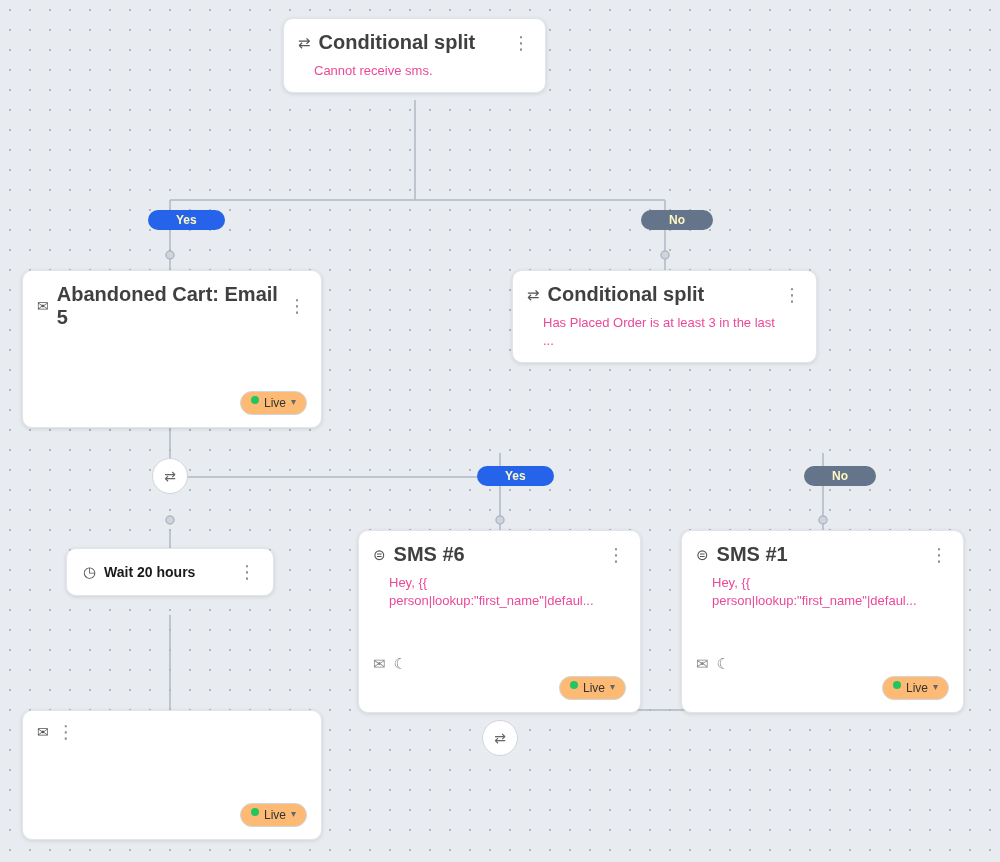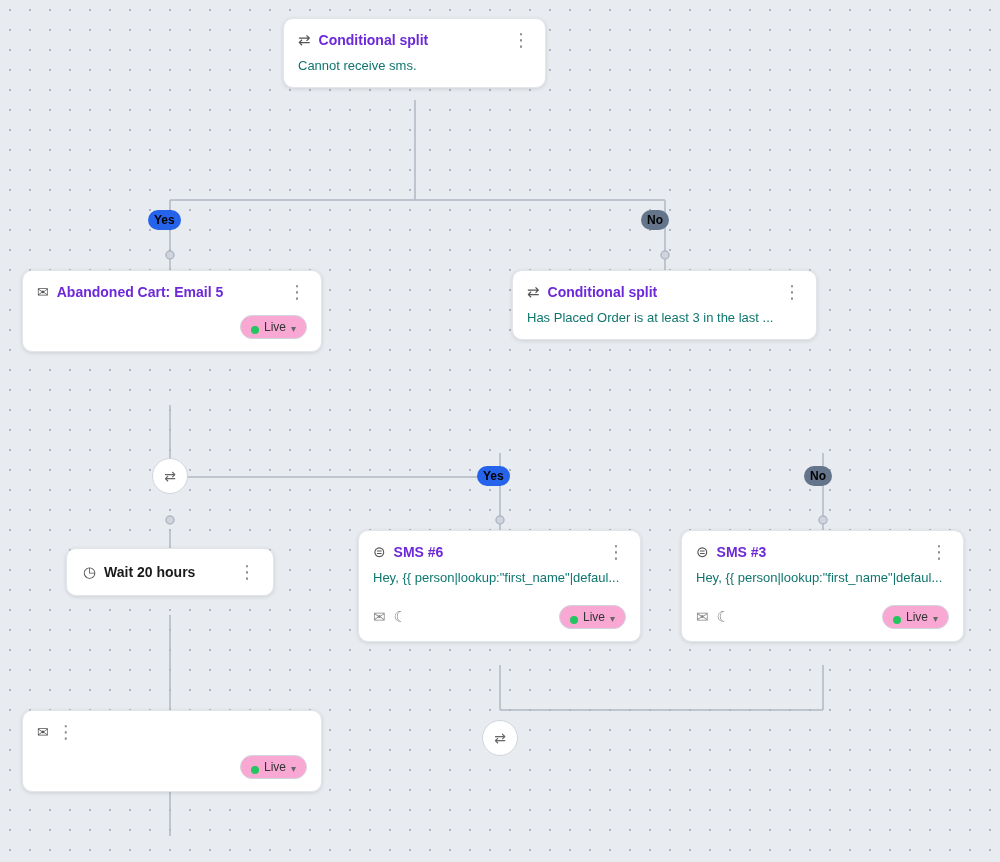--- a/index.html
+++ b/index.html
@@ -30,38 +30,38 @@
     }
 
     .card-header {
       display: flex;
       align-items: center;
       padding: 12px 14px 8px;
       gap: 8px;
     }
 
     .card-title {
-      font-size: 14px;
+      font-size: 20px;
       font-weight: 600;
-      color: #6d28d9;
+      color: #404040;
       flex: 1;
     }
 
     .card-menu {
       color: #888;
       font-size: 18px;
       cursor: pointer;
       line-height: 1;
       letter-spacing: 1px;
     }
 
     .card-body {
-      padding: 0 14px 12px;
+      padding: 0 30px 12px;
       font-size: 13px;
-      color: #0f766e;
+      color: #ec4899;
       line-height: 1.4;
     }
 
     .card-footer {
       display: flex;
       align-items: center;
       justify-content: flex-end;
       padding: 6px 14px 12px;
       gap: 8px;
     }
@@ -69,52 +69,53 @@
     .card-footer-icons {
       display: flex;
       gap: 8px;
       margin-right: auto;
       color: #888;
       font-size: 15px;
     }
 
     .live-badge {
       display: flex;
-      align-items: flex-end;
+      align-items: flex-start;
       gap: 5px;
-      background: #f9a8d4;
+      background: #fdba74;
       border: 1px solid #d0d5dd;
       border-radius: 20px;
       padding: 4px 10px;
       font-size: 12px;
       font-weight: 500;
       color: #333;
       cursor: pointer;
+      margin-top: 48px;
     }
 
     .live-dot {
       width: 8px;
       height: 8px;
       border-radius: 50%;
       background: #22c55e;
     }
 
     .live-chevron {
       font-size: 10px;
       color: #666;
     }
 
     
     .label-badge {
       position: absolute;
       border-radius: 20px;
-      padding: 3px 6px;
+      padding: 3px 28px;
       font-size: 12px;
       font-weight: 600;
-      color: #000000;
+      color: #fef9c3;
       z-index: 10;
     }
 
     .label-yes { background: #2563eb; }
     .label-no  { background: #64748b; border-radius: 10px; }
 
     
     .connectors {
       position: absolute;
       top: 0; left: 0;
@@ -262,21 +263,21 @@
         <span class="live-dot"></span>
         <span>Live</span>
         <span class="live-chevron">▾</span>
       </div>
     </div>
   </div>
 
   <div class="card" style="left: 681px; top: 530px; width: 283px;">
     <div class="card-header">
       <span style="font-size:15px; color:#555;">⊜</span>
-      <span class="card-title">SMS #3</span>
+      <span class="card-title">SMS #1</span>
       <span class="card-menu">⋮</span>
     </div>
     <div class="card-body">Hey, {{ person|lookup:"first_name"|defaul...</div>
     <div class="card-footer">
       <div class="card-footer-icons">
         <span>✉</span>
         <span>☾</span>
       </div>
       <div class="live-badge">
         <span class="live-dot"></span>

